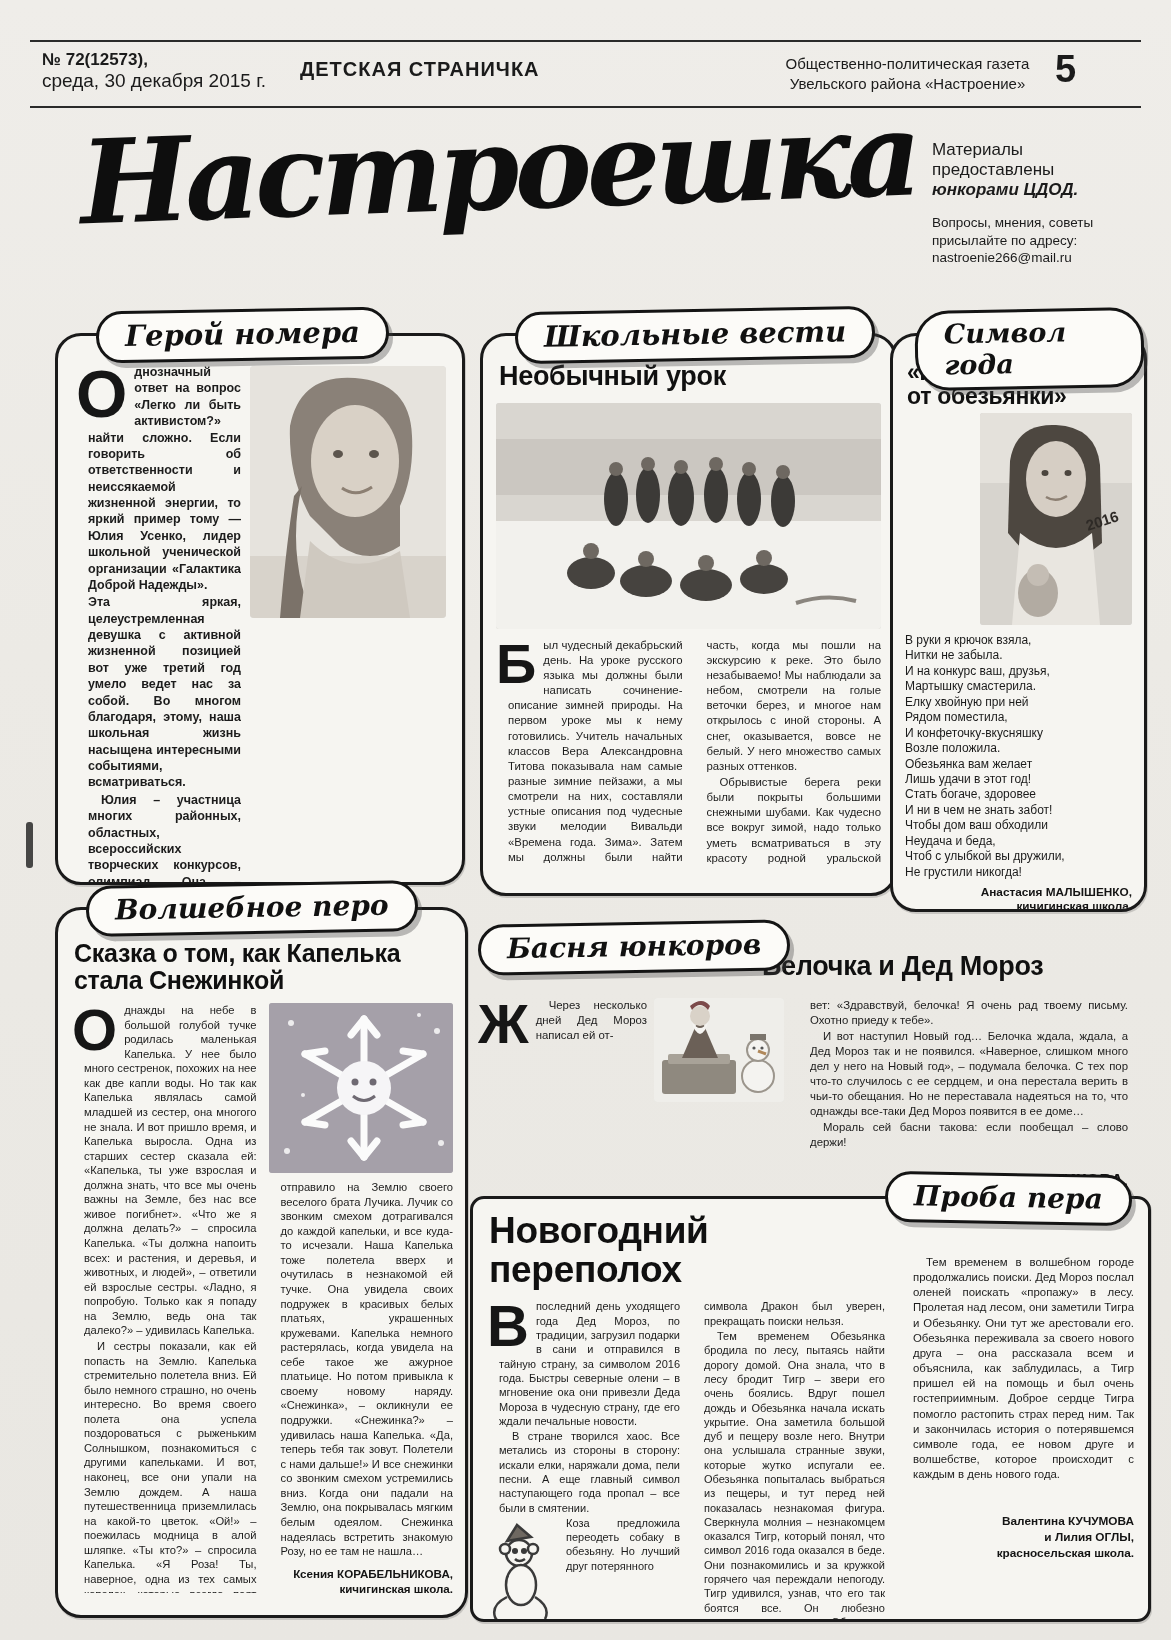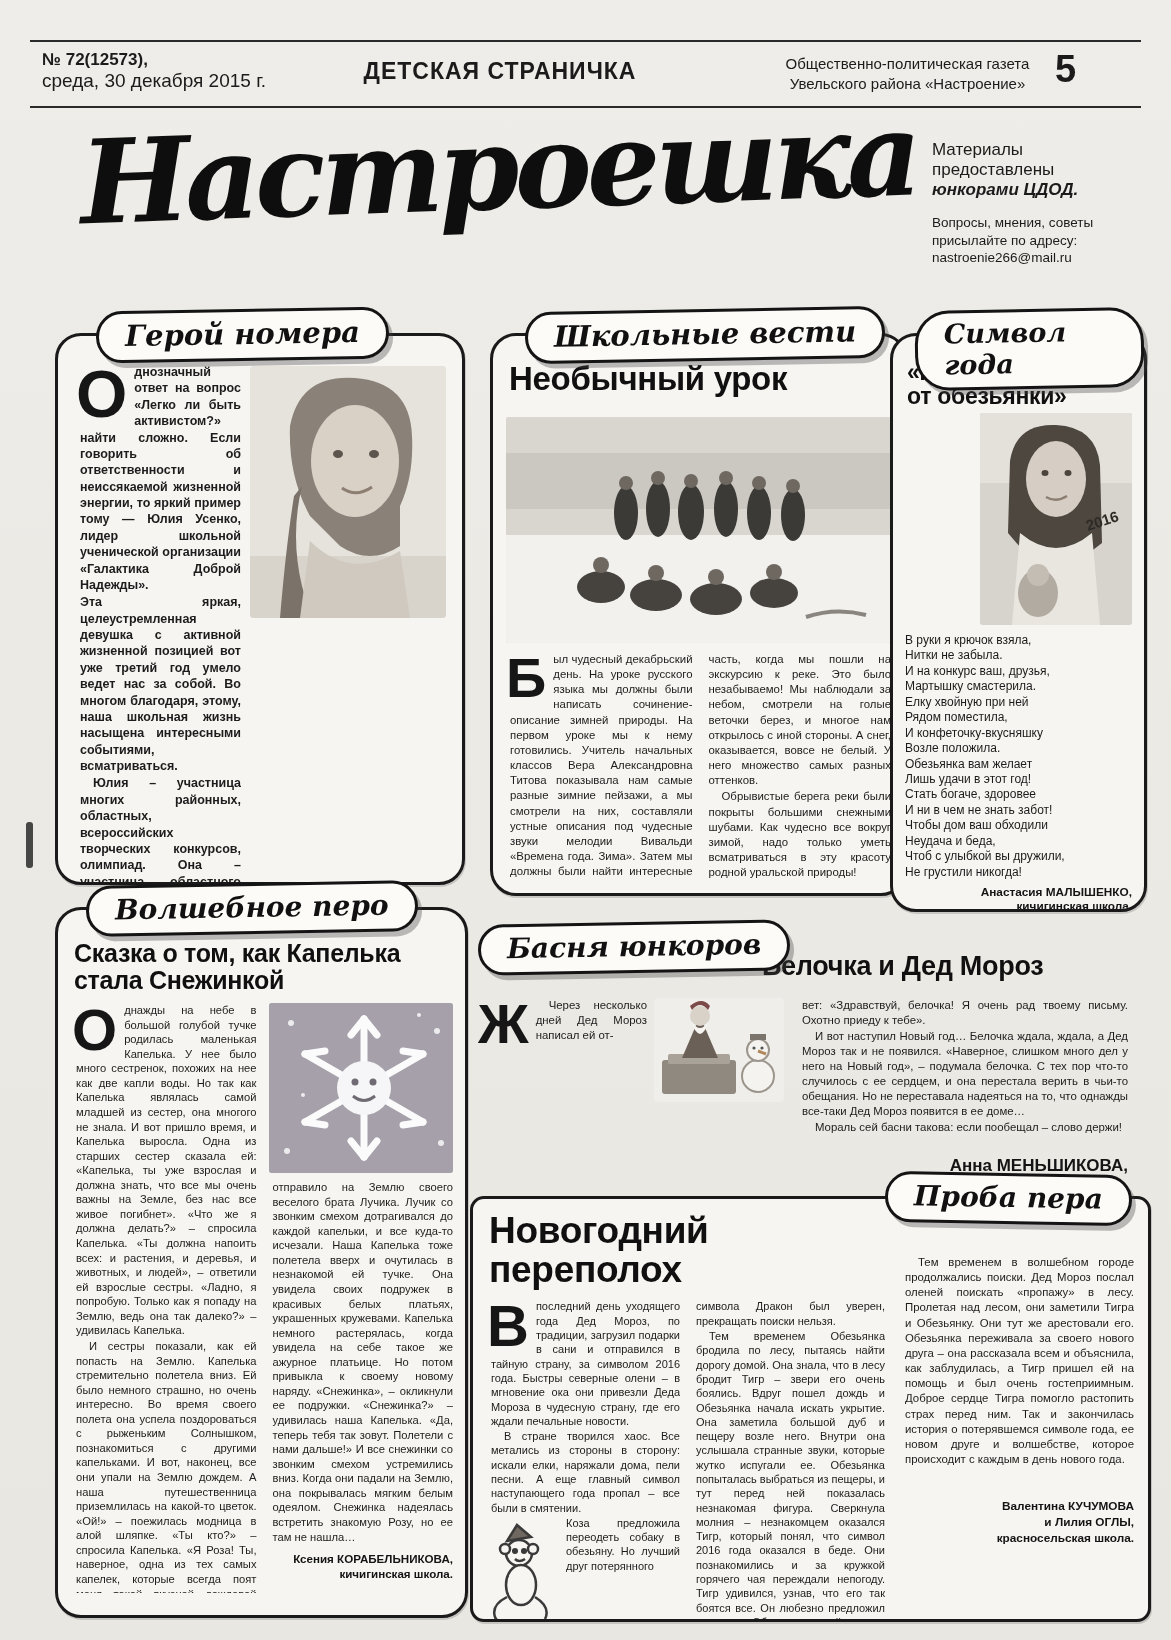--- a/index.html
+++ b/index.html
@@ -9,21 +9,21 @@
   .rule{position:absolute;height:2px;background:#2a2a2a;}
   .pre{white-space:pre-line;}
   .box{position:absolute;border:3px solid #1a1a1a;border-radius:26px;background:#f6f5f1;
        box-shadow:1px 2px 0 rgba(0,0,0,.15);}
   .box-inner{position:absolute;inset:0;overflow:hidden;border-radius:24px;}
   .bubble{position:absolute;z-index:5;background:#fcfbf8;border:3px solid #141414;border-radius:34px;
        padding:5px 26px 7px;font-family:"DejaVu Serif",serif;font-style:italic;font-weight:bold;
        color:#111;box-shadow:4px 5px 0 rgba(70,70,70,.35);transform:rotate(-1deg);}
   .headline{font-weight:bold;color:#101010;line-height:1.06;white-space:pre-line;letter-spacing:-.3px;}
   .bodytext{text-align:justify;color:#1c1c1c;}
-  .bodytext p{margin:0 0 1px 4px;text-indent:13px;}
+  .bodytext p{margin:0 0 1px 12px;text-indent:13px;}
   .bodytext p.first,.bodytext p.noind{text-indent:0;}
   .dropcap{float:left;font-weight:800;color:#161616;padding:3px 7px 0 0;}
   .sig{font-weight:bold;text-align:right;white-space:pre-line;margin-top:7px;color:#141414;}
   .cols{display:flex;}
   .col{overflow:hidden;}
   .photo{background:#ddd;overflow:hidden;}
   svg{display:block;}
 </style>
 </head>
 <body>
@@ -31,21 +31,21 @@
 <div id="page">
 
   <div class="rule" style="left:30px;top:40px;width:1111px;"></div>
   <div class="rule" style="left:30px;top:106px;width:1111px;"></div>
 
   <div style="position:absolute;left:42px;top:50px;line-height:1.2;">
     <div style="font-weight:bold;font-size:17px;">№ 72(12573),</div>
     <div style="font-size:19px;">среда, 30 декабря 2015 г.</div>
   </div>
 
-  <div style="position:absolute;left:300px;top:58px;width:400px;text-align:center;font-size:23px;font-weight:bold;letter-spacing:1px;">ДЕТСКАЯ СТРАНИЧКА</div>
+  <div style="position:absolute;left:300px;top:58px;width:400px;text-align:left;font-size:20px;font-weight:bold;letter-spacing:1px;">ДЕТСКАЯ СТРАНИЧКА</div>
 
   <div class="pre" style="position:absolute;left:780px;top:54px;width:255px;font-size:15px;line-height:1.3;text-align:center;">Общественно-политическая газета
 Увельского района «Настроение»</div>
 
   <div style="position:absolute;left:1055px;top:48px;font-size:38px;font-weight:bold;">5</div>
 
   <div style="position:absolute;left:80px;top:100px;width:830px;font-family:'DejaVu Serif',serif;font-style:italic;font-weight:bold;font-size:116px;letter-spacing:-5px;transform:rotate(-2deg);color:#0e0e0e;">Настроешка</div>
 
   <div style="position:absolute;left:932px;top:140px;width:225px;">
     <div class="pre" style="font-size:17px;line-height:1.18;">Материалы
@@ -77,24 +77,24 @@
       <div class="bodytext" style="font-size:12.5px;line-height:1.31;font-weight:bold;overflow:hidden;">
         <span class="dropcap" style="font-size:66px;line-height:54px;">О</span>
         <p class="first">днозначный ответ на вопрос «Легко ли быть активистом?» найти сложно. Если говорить об ответственности и неиссякаемой жизненной энергии, то яркий пример тому — Юлия Усенко, лидер школьной ученической организации «Галактика Доброй Надежды».</p>
         <p class="noind">Эта яркая, целеустремленная девушка с активной жизненной позицией вот уже третий год умело ведет нас за собой. Во многом благодаря, этому, наша школьная жизнь насыщена интересными событиями, всматриваться.</p>
         <p>Юлия – участница многих районных, областных, всероссийских творческих конкурсов, олимпиад. Она – участница областного НОУ, отряда, ставшего лауреатом районного конкурса отчетов о тимуровской работе. Юля ежегодно участвует в районном смотре-конкурсе строя и песни. Ее активная позиция проявляется во многом, в том числе в том, что она принимает участие во всех поселковых праздничных и торжественных мероприятиях.</p>
 
       </div>
     </div>
   </div>
 
-  <div class="box" style="left:490px;top:333px;width:411px;height:557px;text-decoration:underline;">
+  <div class="box" style="left:480px;top:333px;width:411px;height:557px;text-decoration:underline;">
     <div class="bubble" style="left:32px;top:-27px;font-size:29px;">Школьные вести</div>
     <div class="box-inner" style="padding:26px 13px 8px 13px;">
-      <div class="headline" style="font-size:33px;margin:0 0 20px 3px;">Необычный урок</div>
+      <div class="headline" style="font-size:27px;margin:0 0 12px 3px;">Необычный урок</div>
       <div class="photo" style="width:100%;height:226px;border-radius:3px;">
         <svg width="385" height="226" viewBox="0 0 385 226" preserveAspectRatio="none">
           <rect width="385" height="226" fill="#d9d6d0"></rect>
           <rect y="36" width="385" height="56" fill="#bfbcb4" opacity=".55"></rect>
           <rect y="118" width="385" height="108" fill="#f2f1ed"></rect>
           <g fill="#3c3a37">
             <ellipse cx="120" cy="96" rx="12" ry="27"></ellipse>
               <circle cx="120" cy="66" r="7" fill="#6e6861"></circle>
             <ellipse cx="152" cy="92" rx="12" ry="28"></ellipse>
               <circle cx="152" cy="61" r="7" fill="#6e6861"></circle>

